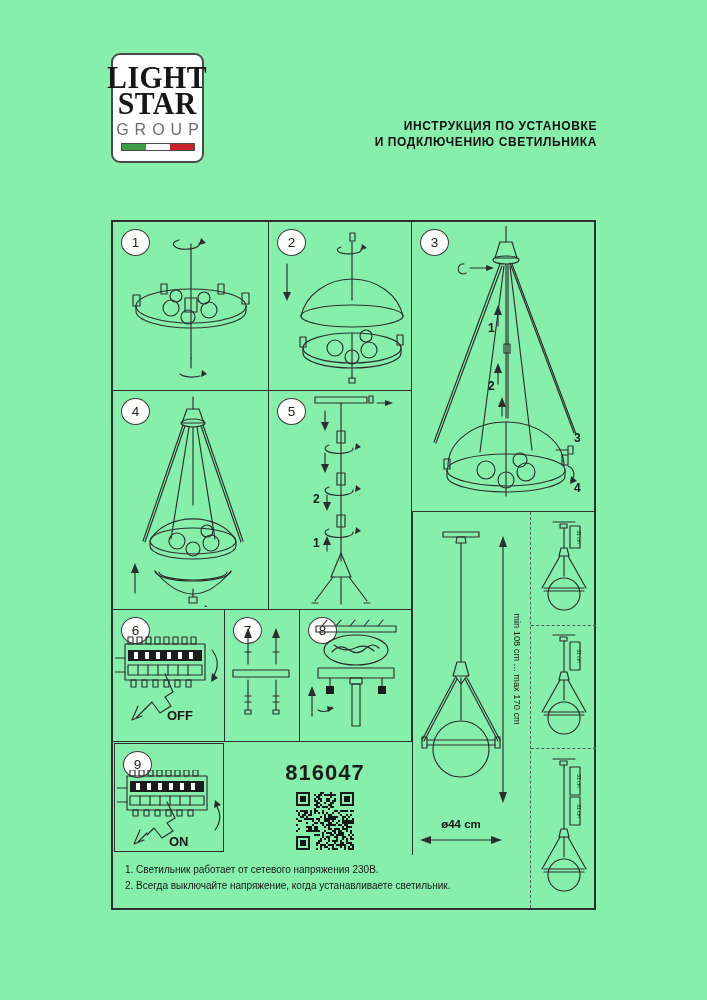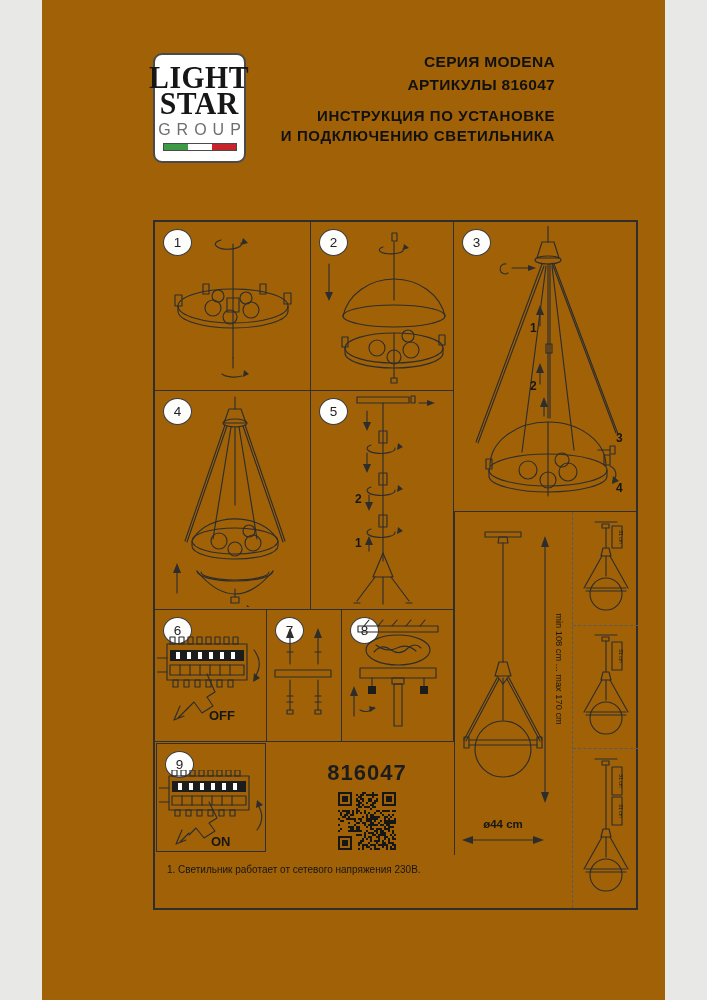--- a/index.html
+++ b/index.html
@@ -1,31 +1,31 @@
 <!DOCTYPE html>
 <html><head>
 <meta charset="utf-8">
 <style>
   html,body{margin:0;padding:0;background:#e8e8e6;}
-  .page{position:relative;width:623px;height:1000px;background:#a16207;margin:0 auto;
+  .page{position:relative;width:707px;height:1000px;background:#86efac;margin:0 auto;
         font-family:"Liberation Sans",sans-serif;color:#1a1a1a;overflow:hidden;}
 
   
   .logo-box{position:absolute;left:111px;top:53px;width:93px;height:110px;background:#fff;
             border:2px solid #4a4a4a;border-radius:9px;box-sizing:border-box;
             display:flex;flex-direction:column;align-items:center;justify-content:center;}
   .logo-word{font-family:"Liberation Serif",serif;font-weight:bold;font-size:31px;line-height:.83;
              color:#161616;letter-spacing:.5px;transform:scaleX(.96);}
   .logo-group{font-size:16px;color:#6e6e6e;letter-spacing:6px;margin:5px 0 0 6px;}
   .logo-flag{display:flex;width:72px;height:6px;border:1px solid #4a4a4a;margin-top:4px;}
   .logo-flag span{flex:1;}
   .series-block{position:absolute;right:110px;top:50px;text-align:right;font-weight:bold;
                 font-size:15.5px;line-height:1.5;letter-spacing:.3px;color:#111;}
-  .title-block{position:absolute;right:110px;top:106px;text-align:right;font-weight:bold;
-               font-size:15px;line-height:1.32;letter-spacing:.6px;color:#111;}
+  .title-block{position:absolute;right:110px;top:119px;text-align:right;font-weight:bold;
+               font-size:12px;line-height:1.32;letter-spacing:.6px;color:#111;}
 
   
   .frame{position:absolute;left:111px;top:220px;width:485px;height:690px;
          border:2px solid #2e2e2e;box-sizing:border-box;}
   .cell{position:absolute;box-sizing:border-box;}
   .br{border-right:1.4px solid #2f2f2f;}
   .bb{border-bottom:1.4px solid #2f2f2f;}
   .bl{border-left:1.4px solid #2f2f2f;}
   .num{position:absolute;left:8px;top:7px;width:27px;height:25px;border:1.4px solid #3a3a3a;
        border-radius:50%;display:flex;align-items:center;justify-content:center;
@@ -61,24 +61,20 @@
     <div class="logo-word">LIGHT</div>
     <div class="logo-word">STAR</div>
     <div class="logo-group">GROUP</div>
     <div class="logo-flag">
       <span style="background:#3d9a46"></span>
       <span style="background:#ffffff"></span>
       <span style="background:#c8242c"></span>
     </div>
   </div>
 
-  <div class="series-block">
-    <div>СЕРИЯ MODENA</div>
-    <div>АРТИКУЛЫ 816047</div>
-  </div>
 
   <div class="title-block">
     <div>ИНСТРУКЦИЯ ПО УСТАНОВКЕ</div>
     <div>И ПОДКЛЮЧЕНИЮ СВЕТИЛЬНИКА</div>
   </div>
 
   <div class="frame">
 
     <div class="cell br bb" style="left:0;top:0;width:156px;height:169px;">
       <div class="num">1</div>
@@ -743,16 +739,17 @@
           <line x1="37" y1="82" x2="55" y2="114"></line>
         <line x1="33" y1="82" x2="33" y2="102"></line>
         <circle cx="33" cy="120" r="16"></circle>
         <line x1="13" y1="114" x2="53" y2="114"></line>
           <line x1="13" y1="117" x2="53" y2="117"></line>
       </svg>
     </div>
 
     <div class="notes">
       <div>1. Светильник работает от сетевого напряжения 230В.</div>
+      <div>2. Всегда выключайте напряжение, когда устанавливаете светильник.</div>
     </div>
 
   </div>
 </div>
 
 </body></html>

